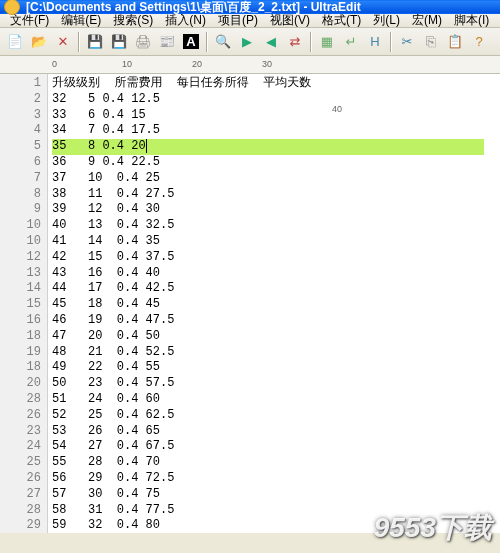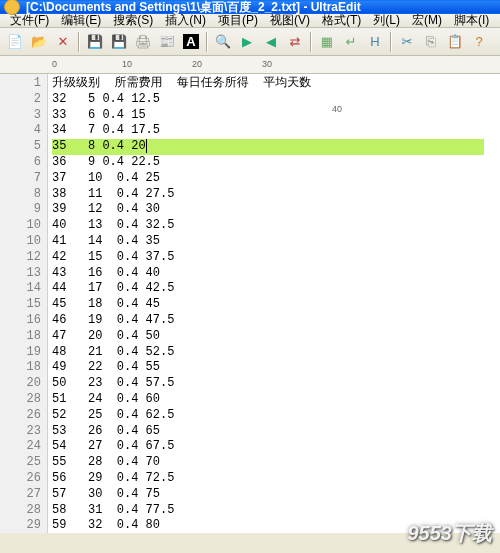--- a/index.html
+++ b/index.html
@@ -14,21 +14,21 @@
 .toolbar .tsep { width: 2px; height: 20px; border-left: 1px solid #aca899; border-right: 1px solid #fff; margin: 0 2px; }
 .ruler { background: #f4f3ee; height: 18px; border-bottom: 1px solid #c0c0b0; position: relative; font-size: 9px; color: #666; padding-left: 52px; }
 .ruler .rmark { position: absolute; top: 3px; }
 .editor-wrap { display: flex; height: 459px; background: #fff; }
 .gutter { width: 48px; background: #f0f0f0; border-right: 1px solid #d0d0d0; text-align: right; padding: 2px 6px 2px 2px; color: #808080; font-family: Consolas, "Courier New", monospace; font-size: 12px; line-height: 15.8px; }
 .editor { flex: 1; font-family: Liberation Mono, monospace; font-size: 12px; line-height: 15.8px; padding: 2px 16px 2px 4px; white-space: pre; position: relative; }
 .editor .line { height: 15.8px; }
 .editor .line.hl { background: #bef264; position: relative; }
 .editor .line.hl .caret { display: inline-block; width: 1px; height: 14px; background: #000; vertical-align: middle; animation: blink 1s step-end infinite; }
 @keyframes blink { 50% { opacity: 0; } }
-.watermark { position: absolute; right: 8px; bottom: 6px; font-size: 20px; font-weight: bold; color: rgba(255,255,255,0.9); text-shadow: 0 0 4px rgba(0,0,0,0.5), 1px 1px 2px rgba(0,0,0,0.6); font-style: italic; font-family: Arial, sans-serif; pointer-events: none; }
+.watermark { position: absolute; right: 8px; bottom: 6px; font-size: 28px; font-weight: bold; color: rgba(255,255,255,0.9); text-shadow: 0 0 4px rgba(0,0,0,0.5), 1px 1px 2px rgba(0,0,0,0.6); font-style: italic; font-family: Arial, sans-serif; pointer-events: none; }
 </style>
 </head>
 <body>
 
 <div class="titlebar">
   <div class="icon"></div>
   <div class="title">[C:\Documents and Settings\1\桌面\百度_2_2.txt] - UltraEdit</div>
 </div>
 
 <div class="menubar" id="menubar">

